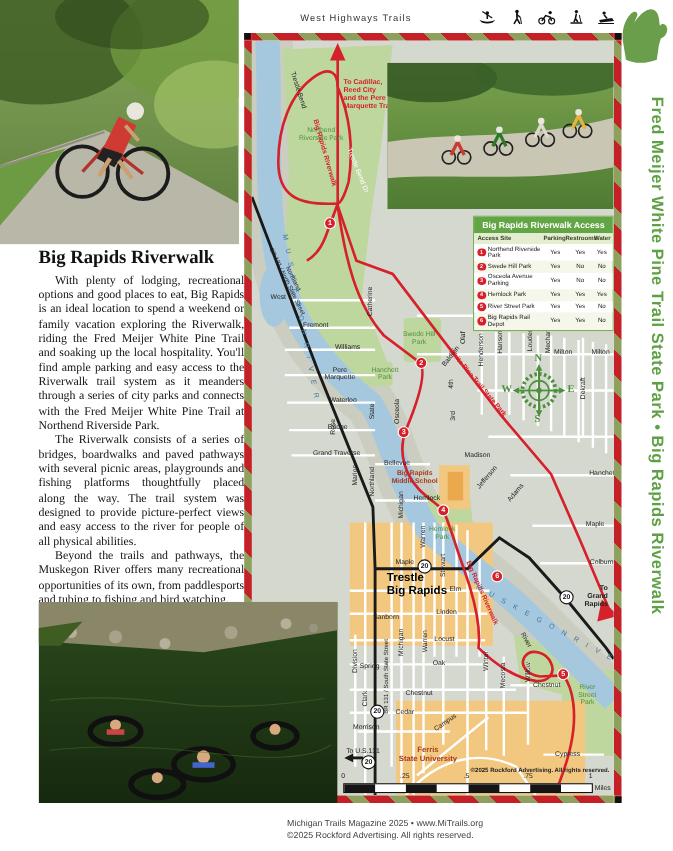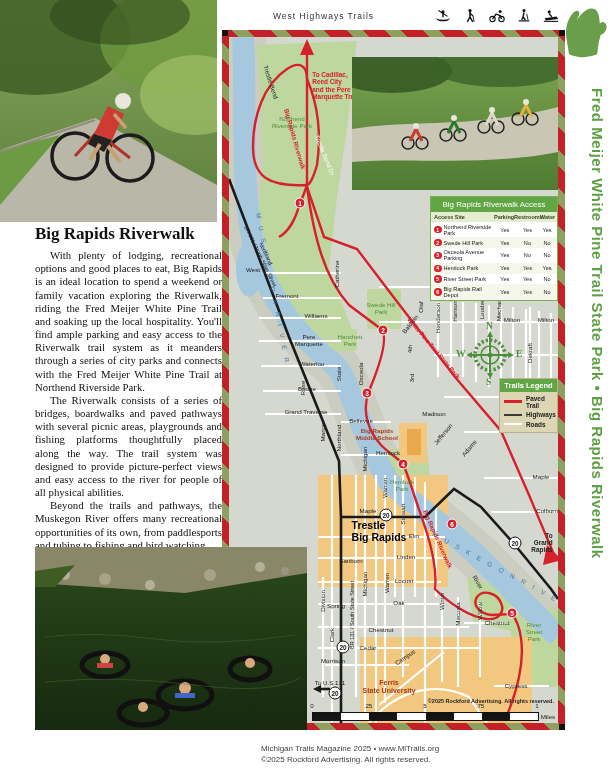--- a/index.html
+++ b/index.html
@@ -50,21 +50,21 @@
   .tgr{position:absolute;left:313px;top:505px;transform:translate(-50%,-50%);font-size:6.4px;font-weight:bold;
        color:#222;white-space:pre-line;text-align:right;z-index:6;}
   
   .inset{position:absolute;left:123px;top:20px;width:206px;height:133px;overflow:hidden;z-index:10;}
   .inset-cap{position:absolute;left:0;right:0;bottom:0;height:28px;background:rgba(38,40,28,.8);
              color:#fff;font-weight:bold;font-size:7.5px;text-align:right;padding:4px 6px 0 0;
              box-sizing:border-box;line-height:1.35;white-space:pre-line;}
   
   .acc{position:absolute;left:201px;top:159px;width:128px;z-index:12;background:#f4f7ea;
        border:1px solid #7cae55;box-sizing:border-box;}
-  .acc-title{background:#62a544;color:#fff;font-weight:normal;font-size:8px;text-align:center;padding:3px 0;}
+  .acc-title{background:#62a544;color:#fff;font-weight:bold;font-size:8px;text-align:center;padding:3px 0;}
   .acc-head{display:flex;font-size:5.5px;font-weight:bold;color:#33431f;padding:2px 3px;background:#e4edd2;}
   .acc-row{display:flex;align-items:center;font-size:5.6px;color:#222;padding:1.6px 3px;}
   .acc-row:nth-child(odd){background:#fff;}
   .c-site{width:62px;display:flex;align-items:center;gap:2px;text-align:left;}
   .c-p{width:20px;text-align:center;}
   .c-r{width:26px;text-align:center;}
   .c-w{width:14px;text-align:center;}
   .t-num{flex:0 0 auto;width:7.5px;height:7.5px;border-radius:50%;background:#d6202b;color:#fff;font-size:5px;
          font-weight:bold;display:flex;align-items:center;justify-content:center;}
   
@@ -447,35 +447,20 @@
               <span class="t-num">6</span>
               <span>Big Rapids Rail Depot</span>
             </span>
             <span class="c-p">Yes</span>
             <span class="c-r">Yes</span>
             <span class="c-w">No</span>
           </div>
         </div>
     </div>
 
-    <div class="legend">
-      <div class="legend-title">Trails Legend</div>
-      <div class="legend-row">
-        <span class="l-line line-paved"></span>
-        <span>Paved Trail</span>
-      </div>
-      <div class="legend-row">
-        <span class="l-line line-hwy"></span>
-        <span>Highways</span>
-      </div>
-      <div class="legend-row">
-        <span class="l-line line-road"></span>
-        <span>Roads</span>
-      </div>
-    </div>
 
     <div class="compass">
       <svg width="52" height="56" viewBox="0 0 52 56">
         <circle cx="26" cy="28" r="15" fill="none" stroke="#4e8f3e" stroke-width="3.5" stroke-dasharray="2.2 2.2"></circle>
         <circle cx="26" cy="28" r="9" fill="none" stroke="#4e8f3e" stroke-width="1.5"></circle>
         <line x1="26" y1="8" x2="26" y2="48" stroke="#4e8f3e" stroke-width="2"></line>
         <line x1="6" y1="28" x2="46" y2="28" stroke="#4e8f3e" stroke-width="2"></line>
         <polygon points="26,4 23,10 29,10" fill="#4e8f3e"></polygon>
         <polygon points="26,52 23,46 29,46" fill="#4e8f3e"></polygon>
         <polygon points="2,28 8,25 8,31" fill="#4e8f3e"></polygon>

